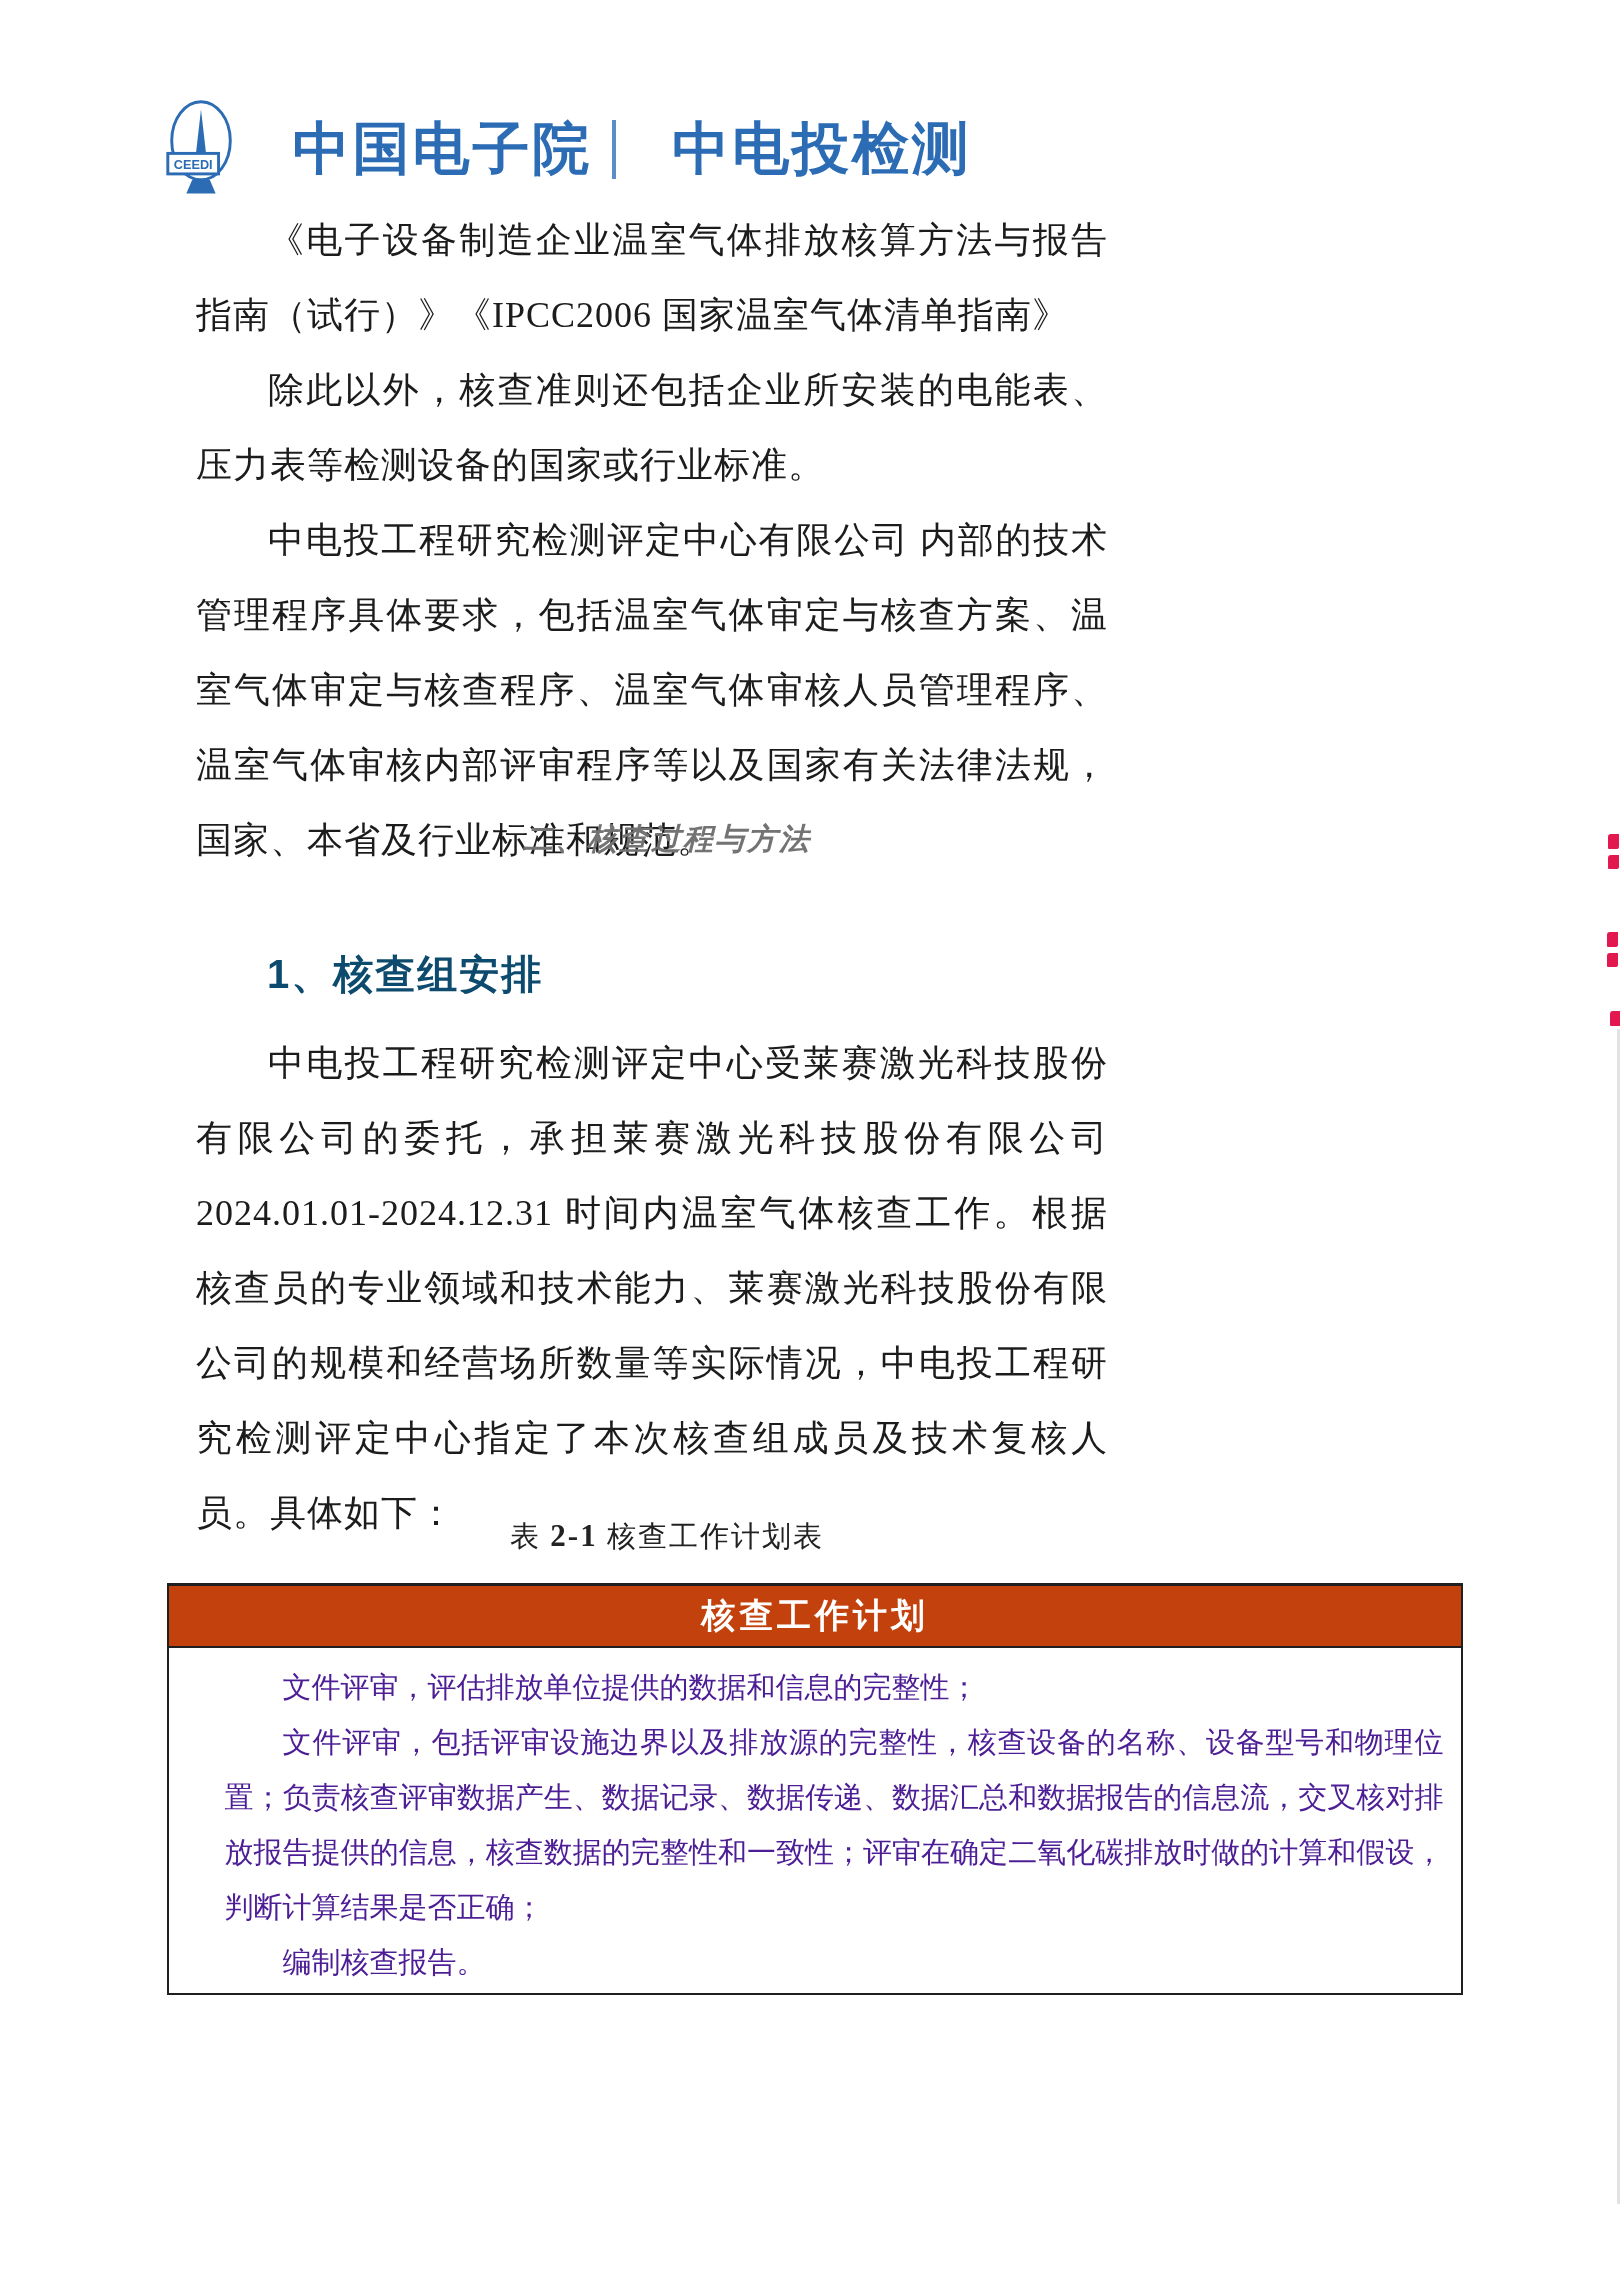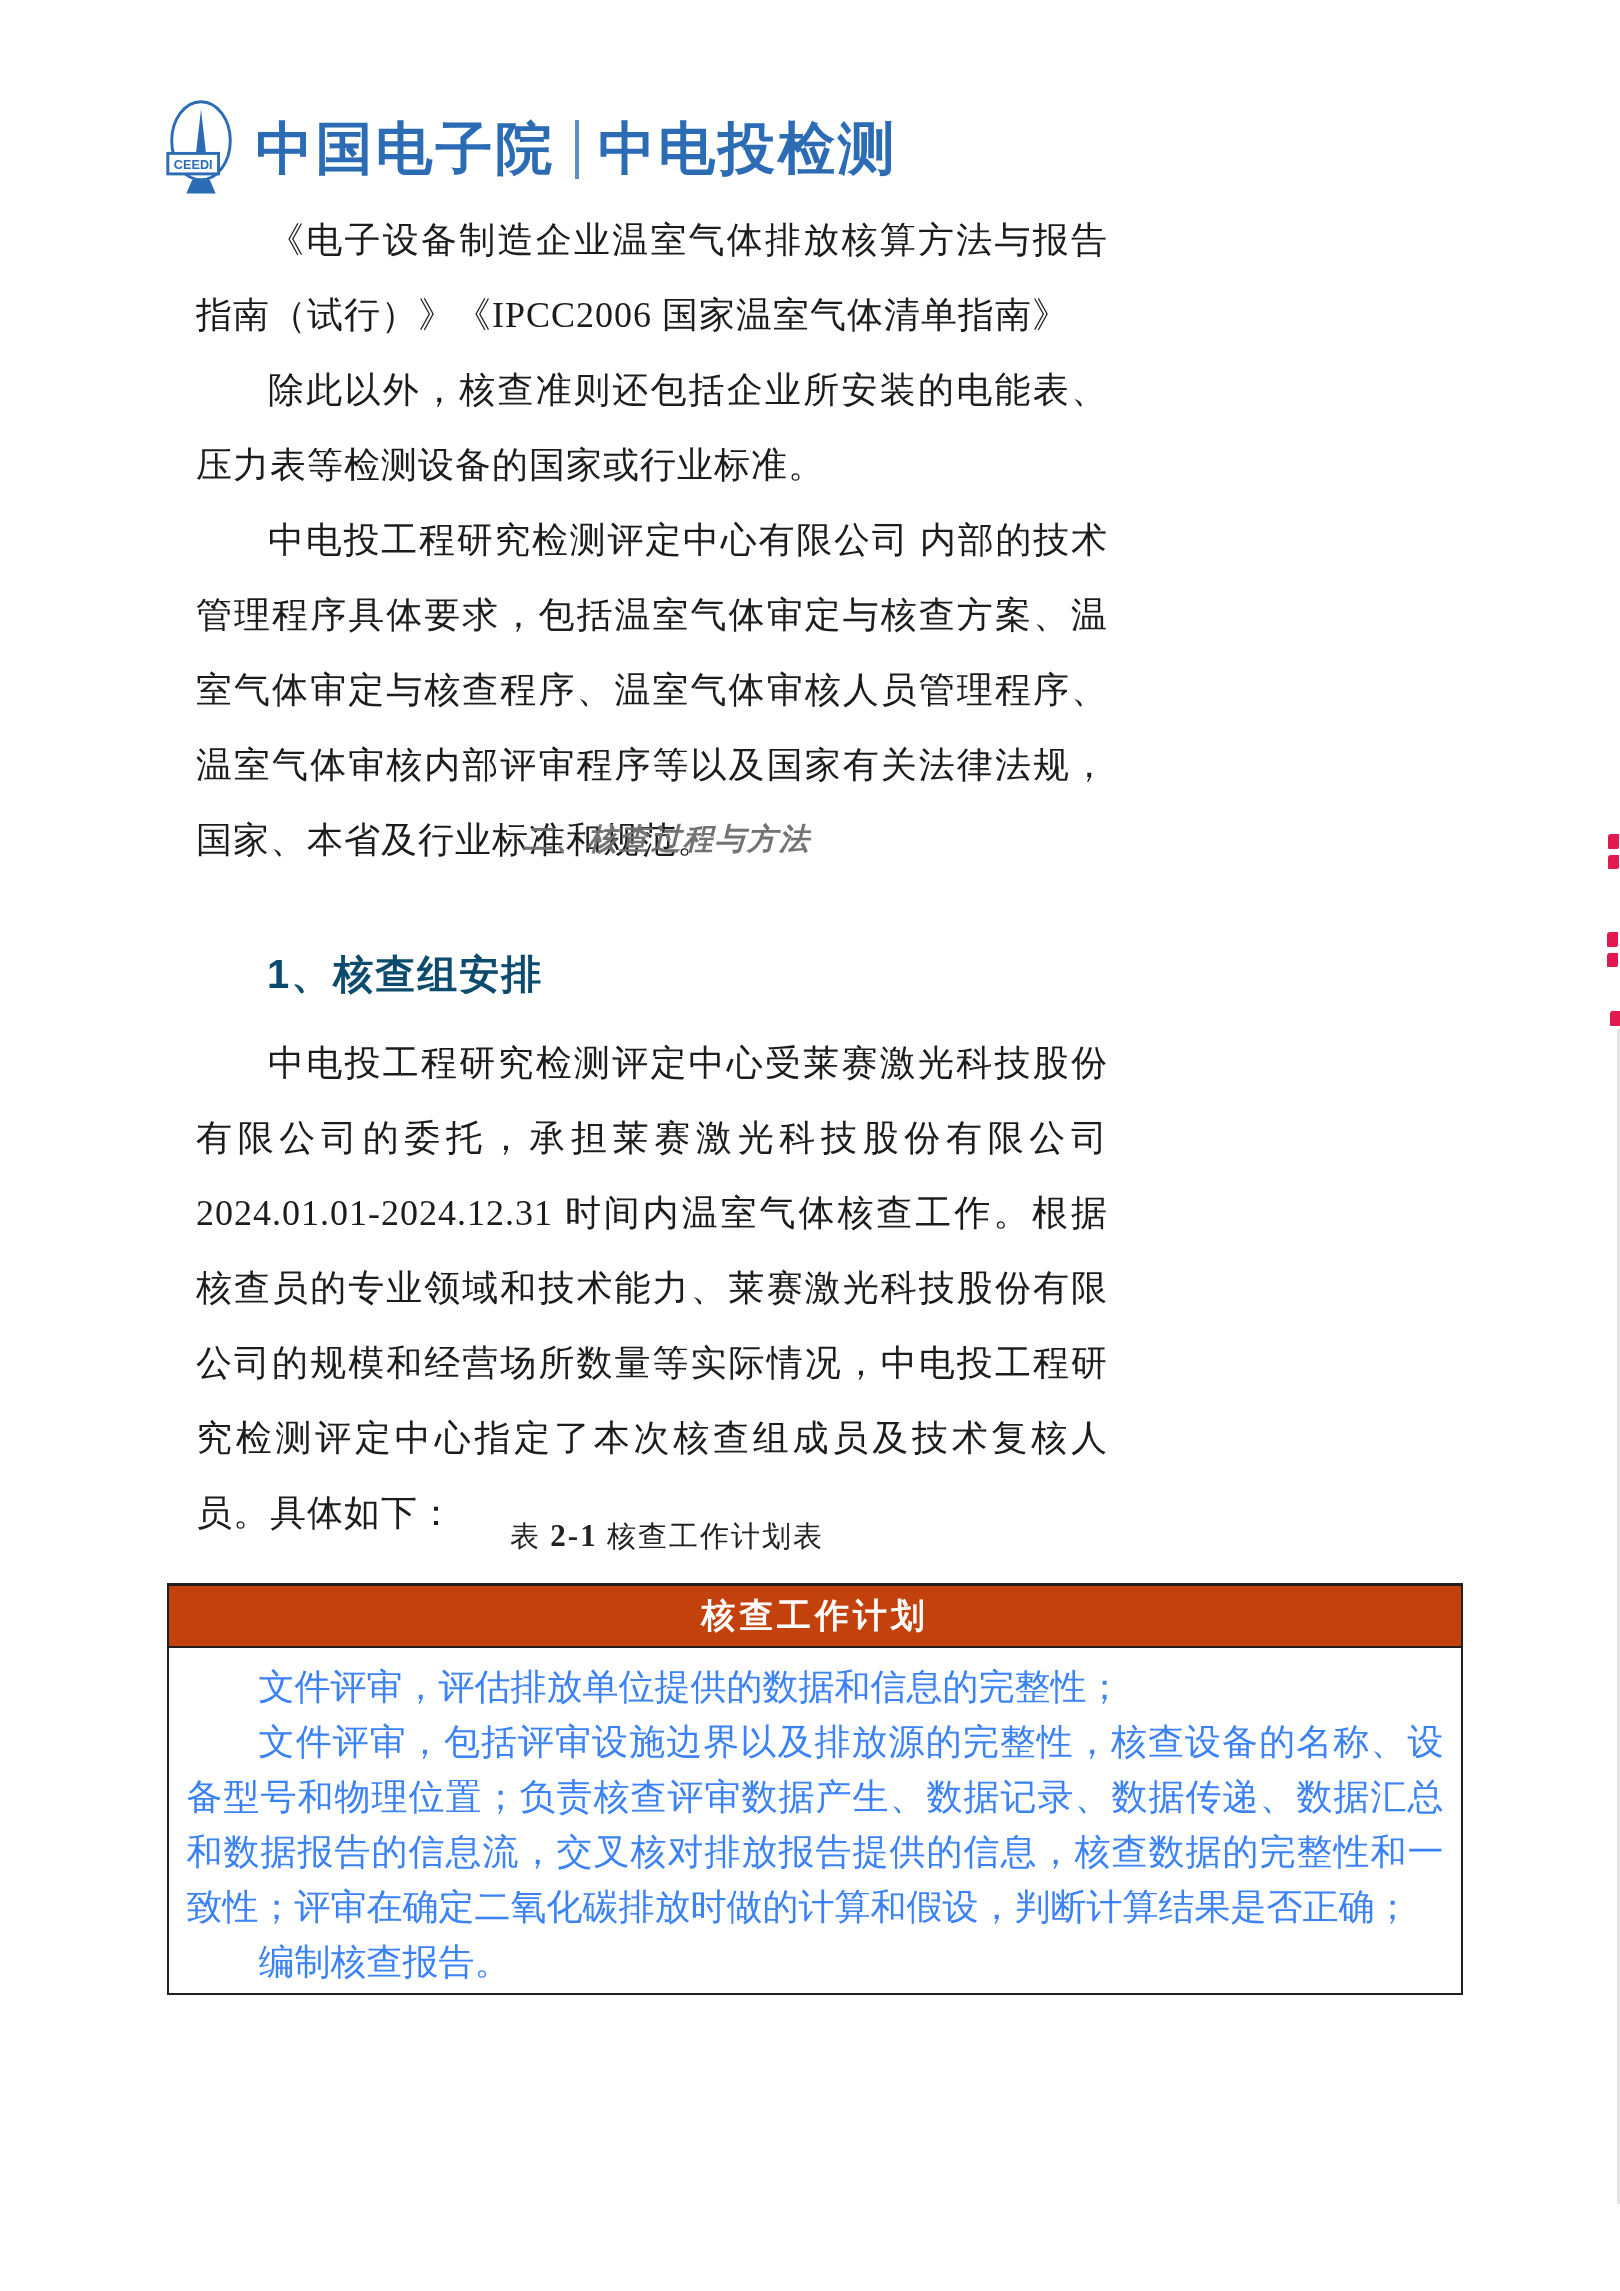--- a/index.html
+++ b/index.html
@@ -23,20 +23,21 @@
     height: 147px;
   }
   .emblem { width: 82px; height: 125px; margin-right: 13.7px; }
   .logo-text {
     font-family: Liberation Serif, serif;
     font-weight: bold;
     font-size: 57px;
     color: #2c6cb4;
     letter-spacing: 2.9px;
     white-space: nowrap;
+    margin-left: 37px;
   }
   .logo-divider {
     width: 3.9px; height: 59px;
     background: #5b8ec6;
     margin: 0 19.6px;
   }
 
   
   .content {
     position: absolute;
@@ -104,24 +105,25 @@
     display: flex;
     align-items: center;
     justify-content: center;
     color: #ffffff;
     font-weight: bold;
     font-size: 34px;
     letter-spacing: 3.9px;
   }
   .gtable-body {
     padding: 11.8px 17.6px 0 17.6px;
-    font-size: 36px;
+    font-size: 29px;
     line-height: 55px;
     text-align: justify;
-    color: #3b82f6;
+    color: #4c1d95;
+    margin-left: 38px;
   }
   .gtable-body p { margin: 0; text-indent: 2em; }
 
   
   .rule-top    { position: absolute; left: 0; top: 2216px; width: 1620px; height: 2.9px; background: #a8a8a8; }
   .rule-bottom { position: absolute; left: 0; top: 2267px; width: 1620px; height: 2px; background: #c4c4c4; }
   .page-number {
     position: absolute;
     top: 2223px;
     left: 0;

